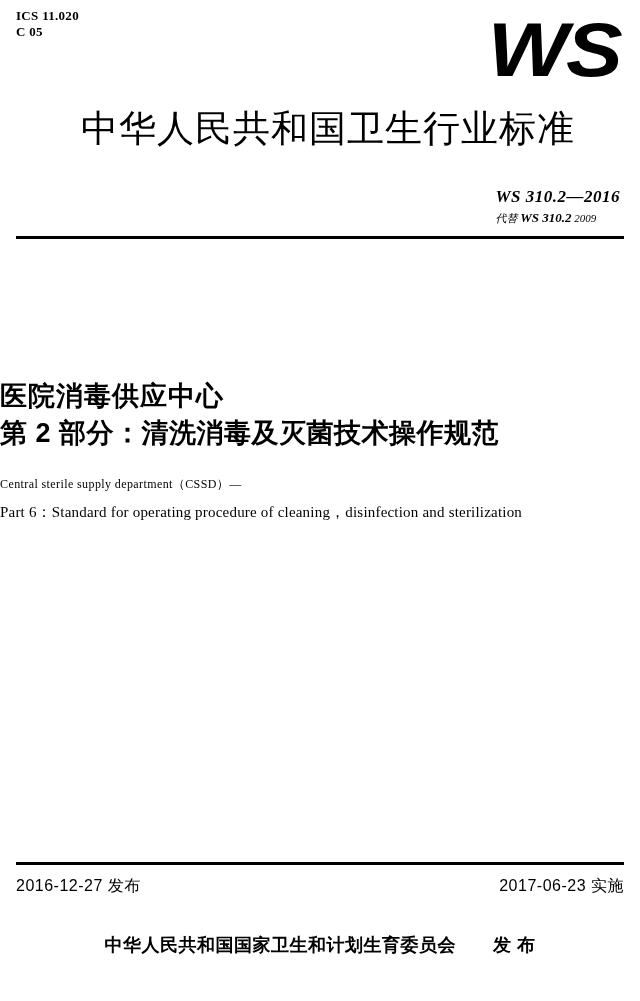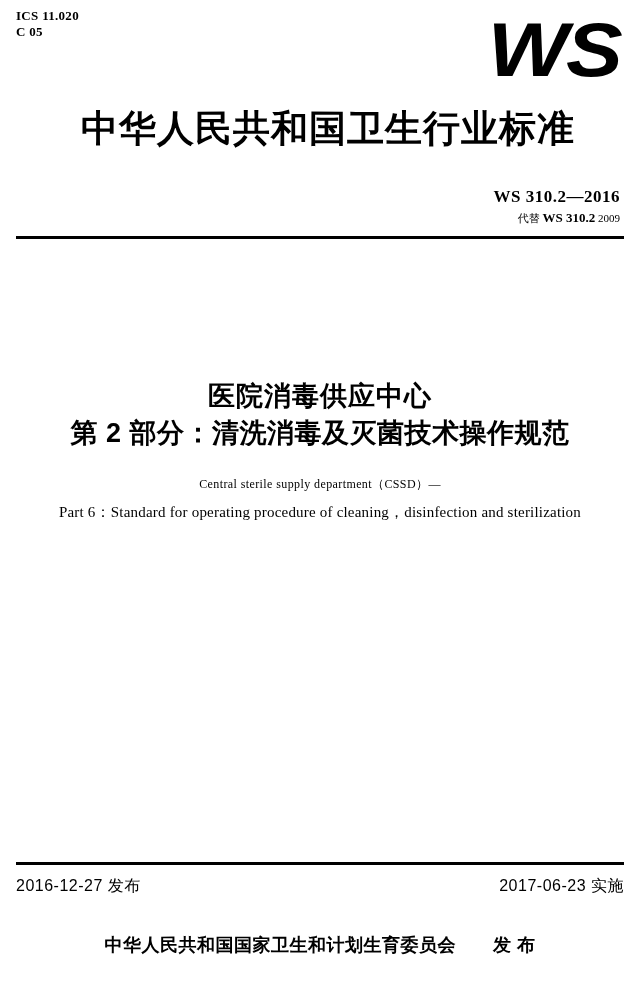--- a/index.html
+++ b/index.html
@@ -53,34 +53,34 @@
   }
 
   
   .std-title {
     position: absolute;
     left: 0;
     right: 0;
     top: 104px;
     text-align: center;
     font-family: "Liberation Sans", sans-serif;
-    font-weight: bold;
+    font-weight: normal;
     font-size: 37px;
     letter-spacing: 1px;
     white-space: nowrap;
     margin-left: 16px;
   }
 
   
   .std-no-block {
     position: absolute;
     right: 20px;
     top: 186px;
-    text-align: right;
     line-height: 1.3;
+    font-style: italic;
   }
   .std-no {
     font-family: "Liberation Serif", serif;
     font-weight: bold;
     font-size: 17px;
     letter-spacing: 0.5px;
     white-space: nowrap;
   }
   .std-replaces {
     font-family: "Liberation Serif", serif;
@@ -103,21 +103,20 @@
   }
   .rule-top { top: 236px; }
   .rule-bottom { top: 862px; }
 
   
   .center-block {
     position: absolute;
     left: 0;
     right: 0;
     top: 378px;
-    text-align: center;
   }
   .cn-title-1 {
     font-family: "Liberation Sans", sans-serif;
     font-weight: bold;
     font-size: 27px;
     letter-spacing: 1px;
     line-height: 1.35;
     white-space: nowrap;
   }
   .cn-title-2 {

